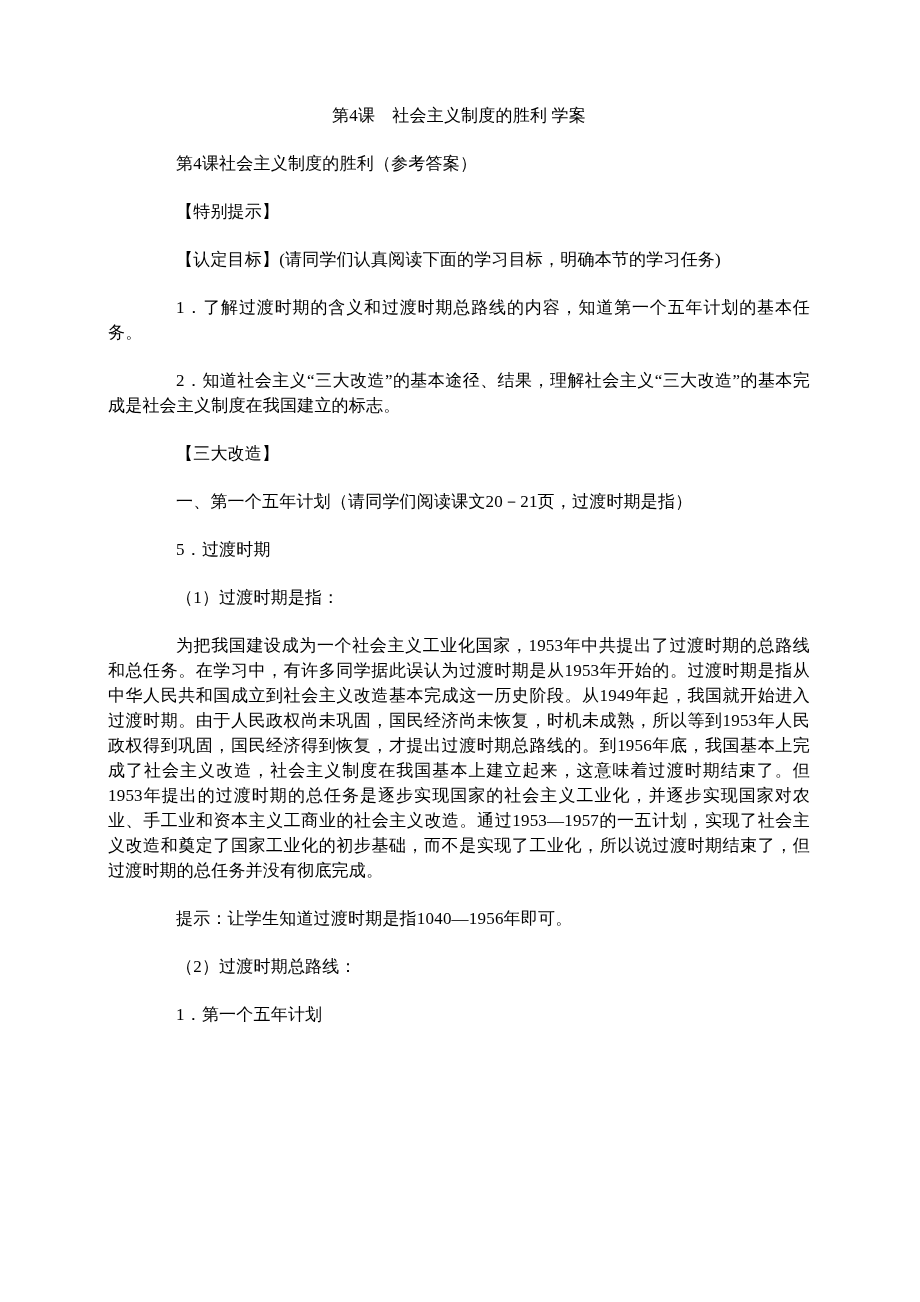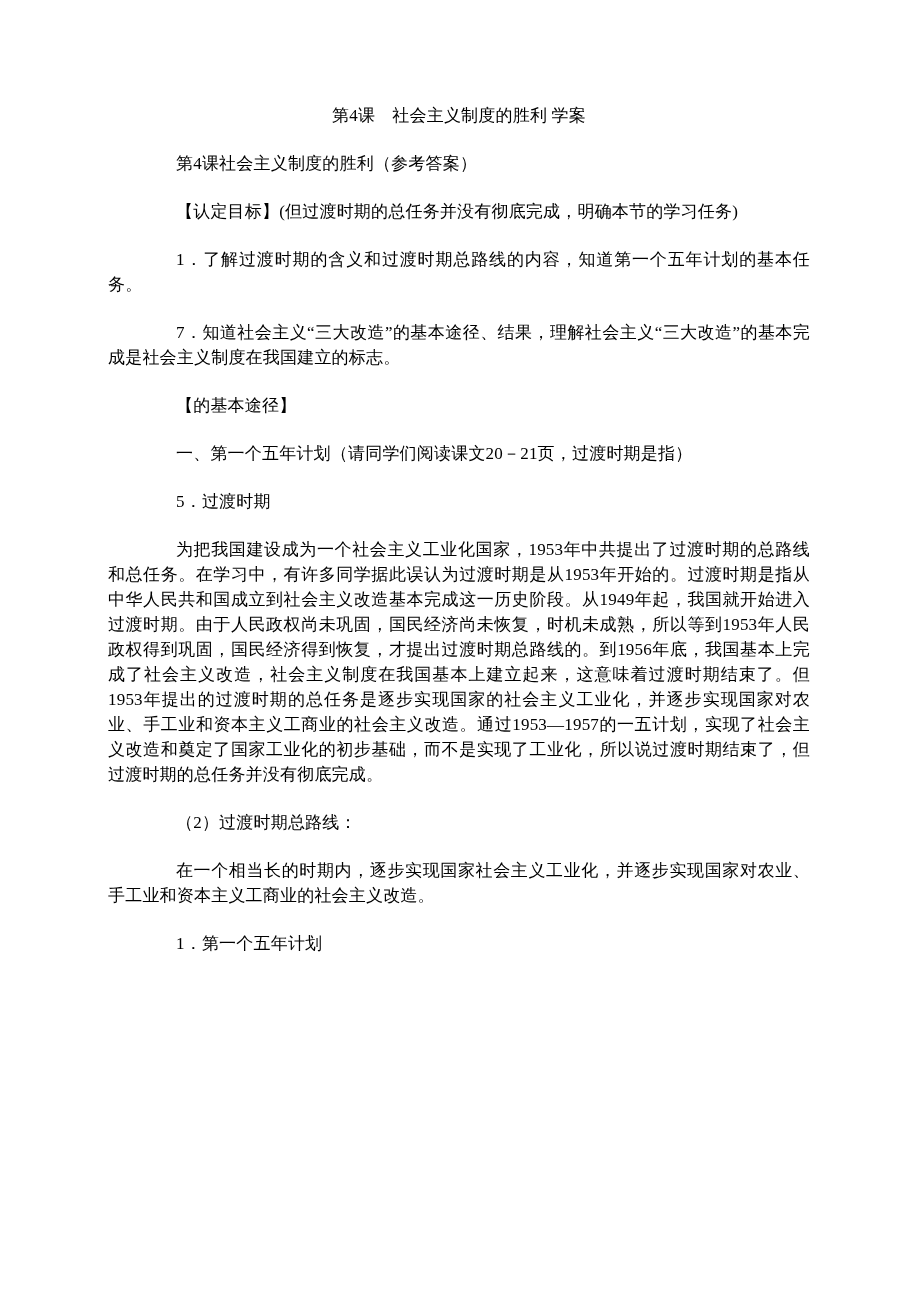--- a/index.html
+++ b/index.html
@@ -32,23 +32,25 @@
     text-align: center;
     text-indent: 0;
   }
 </style>
 </head>
 <body>
 
 <div class="page">
   <p class="center">第4课　社会主义制度的胜利 学案</p>
   <p class="indent">第4课社会主义制度的胜利（参考答案）</p>
-  <p class="indent">【认定目标】(但过渡时期的总任务并没有彻底完成，明确本节的学习任务)</p>
+  <p class="indent">【特别提示】</p>
+  <p class="indent">【认定目标】(请同学们认真阅读下面的学习目标，明确本节的学习任务)</p>
   <p class="indent">1．了解过渡时期的含义和过渡时期总路线的内容，知道第一个五年计划的基本任务。</p>
-  <p class="indent">7．知道社会主义“三大改造”的基本途径、结果，理解社会主义“三大改造”的基本完成是社会主义制度在我国建立的标志。</p>
-  <p class="indent">【的基本途径】</p>
+  <p class="indent">2．知道社会主义“三大改造”的基本途径、结果，理解社会主义“三大改造”的基本完成是社会主义制度在我国建立的标志。</p>
+  <p class="indent">【三大改造】</p>
   <p class="indent">一、第一个五年计划（请同学们阅读课文20－21页，过渡时期是指）</p>
   <p class="indent">5．过渡时期</p>
+  <p class="indent">（1）过渡时期是指：</p>
   <p class="indent">为把我国建设成为一个社会主义工业化国家，1953年中共提出了过渡时期的总路线和总任务。在学习中，有许多同学据此误认为过渡时期是从1953年开始的。过渡时期是指从中华人民共和国成立到社会主义改造基本完成这一历史阶段。从1949年起，我国就开始进入过渡时期。由于人民政权尚未巩固，国民经济尚未恢复，时机未成熟，所以等到1953年人民政权得到巩固，国民经济得到恢复，才提出过渡时期总路线的。到1956年底，我国基本上完成了社会主义改造，社会主义制度在我国基本上建立起来，这意味着过渡时期结束了。但1953年提出的过渡时期的总任务是逐步实现国家的社会主义工业化，并逐步实现国家对农业、手工业和资本主义工商业的社会主义改造。通过1953—1957的一五计划，实现了社会主义改造和奠定了国家工业化的初步基础，而不是实现了工业化，所以说过渡时期结束了，但过渡时期的总任务并没有彻底完成。</p>
+  <p class="indent">提示：让学生知道过渡时期是指1040—1956年即可。</p>
   <p class="indent">（2）过渡时期总路线：</p>
-  <p class="indent">在一个相当长的时期内，逐步实现国家社会主义工业化，并逐步实现国家对农业、手工业和资本主义工商业的社会主义改造。</p>
   <p class="indent">1．第一个五年计划</p>
 </div>
 
 </body></html>

